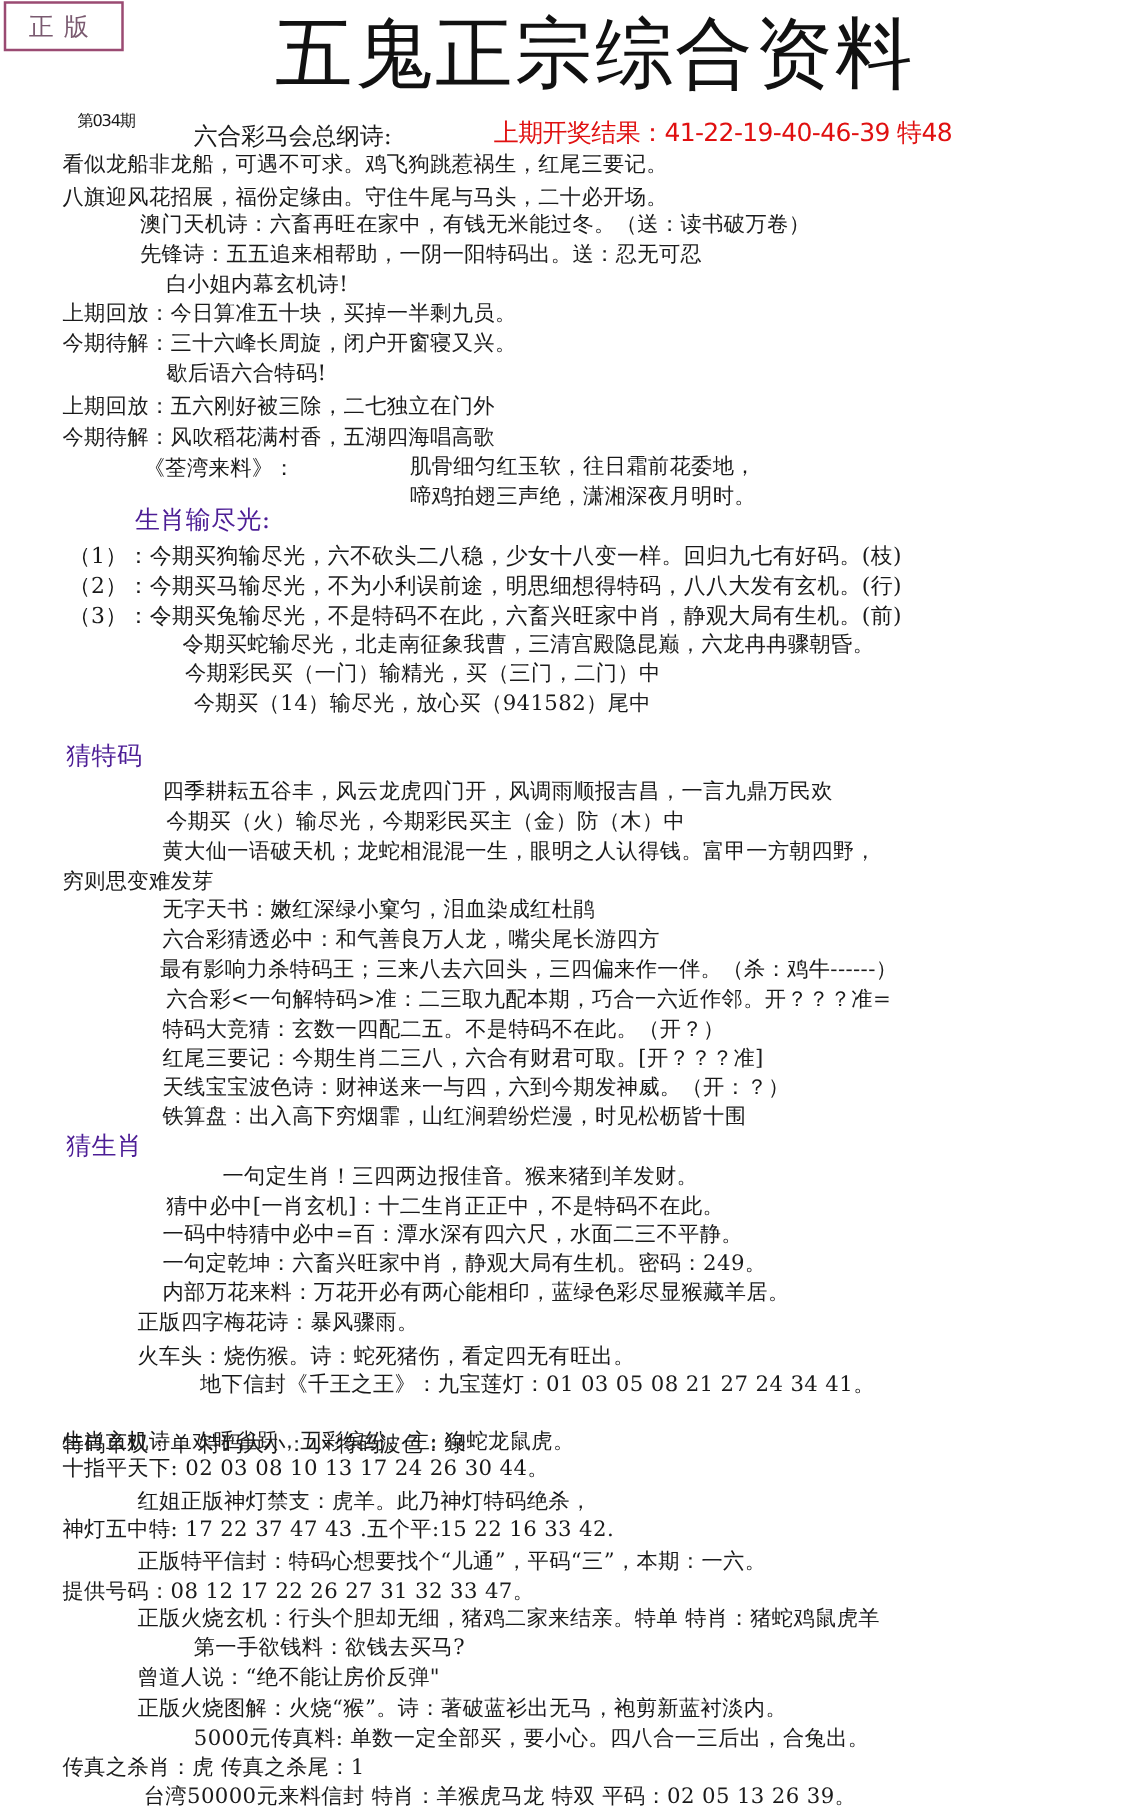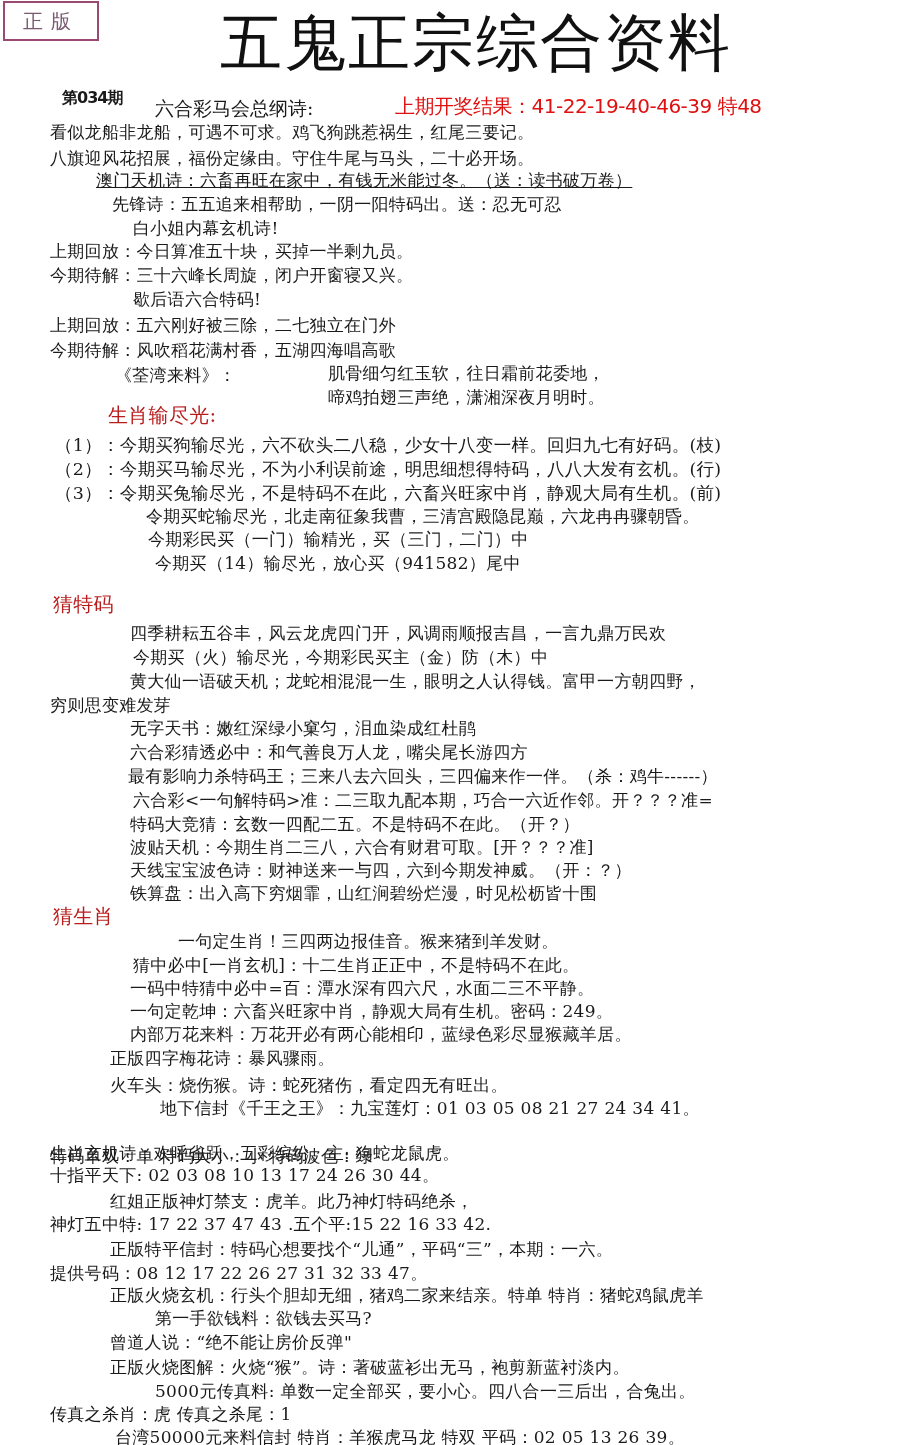--- a/index.html
+++ b/index.html
@@ -10,25 +10,25 @@
   .abs { position: absolute; white-space: nowrap; }
   .stamp {
     left: 3px; top: 1px; width: 96px; height: 40px; border: 2px solid #9a4a72;
     box-sizing: border-box; display: flex; align-items: center; justify-content: center;
     color: #7a5a70; font-size: 20px; letter-spacing: 8px;
   }
   .title {
     left: 220px; top: 12px; font-size: 62px; letter-spacing: 2px; color: #111;
     font-family: "DejaVu Serif", serif; line-height: 1;
   }
-  .issue { left: 62px; top: 88px; font-size: 16px; font-weight: bold; font-family: "DejaVu Sans", sans-serif; letter-spacing: -1px; }
+  .issue { left: 62px; top: 88px; font-size: 13px; font-weight: normal; font-family: "DejaVu Sans", sans-serif; letter-spacing: -1px; }
   .poemtitle { left: 92px; top: 96px; font-size: 19px; }
   .result { left: 395px; top: 93px; font-size: 20px; color: #e01010; font-family: "DejaVu Sans", sans-serif; letter-spacing: -0.5px; }
   .line { font-size: 17px; line-height: 22px; letter-spacing: 0.3px; }
-  .red { color: #b91c1c; font-size: 20px; }
+  .red { color: #4c1d95; font-size: 20px; }
   .sm { font-size: 17.5px; }
 </style>
 </head>
 <body>
 
 <div class="abs stamp">正版</div>
 <div class="abs title">五鬼正宗综合资料</div>
 <div class="abs issue">第034期</div>
 <div class="abs poemtitle" style="left:155px;">六合彩马会总纲诗:</div>
 <div class="abs result">
@@ -36,21 +36,21 @@
 </div>
 
 <div id="sections">
     <div class="abs line red" style="left: 108px; top: 404px;">生肖输尽光:</div>
     <div class="abs line red" style="left: 53px; top: 593px;">猜特码</div>
     <div class="abs line red" style="left: 53px; top: 905px;">猜生肖</div>
   </div>
 <div id="lines">
     <div class="abs line" style="left: 50px; top: 121px;">看似龙船非龙船，可遇不可求。鸡飞狗跳惹祸生，红尾三要记。</div>
     <div class="abs line" style="left: 50px; top: 147px;">八旗迎风花招展，福份定缘由。守住牛尾与马头，二十必开场。</div>
-    <div class="abs line" style="left: 96px; top: 169px; text-decoration: underline;">澳门天机诗：六畜再旺在家中，有钱无米能过冬。（送：读书破万卷）</div>
+    <div class="abs line" style="left: 112px; top: 169px;">澳门天机诗：六畜再旺在家中，有钱无米能过冬。（送：读书破万卷）</div>
     <div class="abs line" style="left: 112px; top: 193px;">先锋诗：五五追来相帮助，一阴一阳特码出。送：忍无可忍</div>
     <div class="abs line" style="left: 133px; top: 217px;">白小姐内幕玄机诗!</div>
     <div class="abs line" style="left: 50px; top: 240px;">上期回放：今日算准五十块，买掉一半剩九员。</div>
     <div class="abs line" style="left: 50px; top: 264px;">今期待解：三十六峰长周旋，闭户开窗寝又兴。</div>
     <div class="abs line" style="left: 133px; top: 288px;">歇后语六合特码!</div>
     <div class="abs line" style="left: 50px; top: 314px; text-align: right;">上期回放：五六刚好被三除，二七独立在门外</div>
     <div class="abs line" style="left: 50px; top: 339px;">今期待解：风吹稻花满村香，五湖四海唱高歌</div>
     <div class="abs line" style="left: 115px; top: 364px;">《荃湾来料》：</div>
     <div class="abs line" style="left: 328px; top: 362px;">肌骨细匀红玉软，往日霜前花委地，</div>
     <div class="abs line" style="left: 328px; top: 386px;">啼鸡拍翅三声绝，潇湘深夜月明时。</div>
@@ -62,21 +62,21 @@
     <div class="abs line" style="left: 155px; top: 552px; text-align: center;">今期买（14）输尽光，放心买（941582）尾中</div>
     <div class="abs line" style="left: 130px; top: 622px;">四季耕耘五谷丰，风云龙虎四门开，风调雨顺报吉昌，一言九鼎万民欢</div>
     <div class="abs line" style="left: 133px; top: 646px;">今期买（火）输尽光，今期彩民买主（金）防（木）中</div>
     <div class="abs line" style="left: 130px; top: 670px;">黄大仙一语破天机；龙蛇相混混一生，眼明之人认得钱。富甲一方朝四野，</div>
     <div class="abs line" style="left: 50px; top: 694px;">穷则思变难发芽</div>
     <div class="abs line" style="left: 130px; top: 717px;">无字天书：嫩红深绿小窠匀，泪血染成红杜鹃</div>
     <div class="abs line" style="left: 130px; top: 741px;">六合彩猜透必中：和气善良万人龙，嘴尖尾长游四方</div>
     <div class="abs line" style="left: 128px; top: 765px;">最有影响力杀特码王；三来八去六回头，三四偏来作一伴。（杀：鸡牛------）</div>
     <div class="abs line" style="left: 133px; top: 789px;">六合彩&lt;一句解特码&gt;准：二三取九配本期，巧合一六近作邻。开？？？准=</div>
     <div class="abs line" style="left: 130px; top: 813px;">特码大竞猜：玄数一四配二五。不是特码不在此。（开？）</div>
-    <div class="abs line" style="left: 130px; top: 836px;">波贴天机：今期生肖二三八，六合有财君可取。[开？？？准]</div>
+    <div class="abs line" style="left: 130px; top: 836px;">红尾三要记：今期生肖二三八，六合有财君可取。[开？？？准]</div>
     <div class="abs line" style="left: 130px; top: 859px;">天线宝宝波色诗：财神送来一与四，六到今期发神威。（开：？）</div>
     <div class="abs line" style="left: 130px; top: 882px;">铁算盘：出入高下穷烟霏，山红涧碧纷烂漫，时见松枥皆十围</div>
     <div class="abs line" style="left: 178px; top: 930px;">一句定生肖！三四两边报佳音。猴来猪到羊发财。</div>
     <div class="abs line" style="left: 133px; top: 954px;">猜中必中[一肖玄机]：十二生肖正正中，不是特码不在此。</div>
     <div class="abs line" style="left: 130px; top: 977px;">一码中特猜中必中=百：潭水深有四六尺，水面二三不平静。</div>
     <div class="abs line" style="left: 130px; top: 1000px;">一句定乾坤：六畜兴旺家中肖，静观大局有生机。密码：249。</div>
     <div class="abs line" style="left: 130px; top: 1023px;">内部万花来料：万花开必有两心能相印，蓝绿色彩尽显猴藏羊居。</div>
     <div class="abs line" style="left: 110px; top: 1047px;">正版四字梅花诗：暴风骤雨。</div>
     <div class="abs line" style="left: 110px; top: 1074px;">火车头：烧伤猴。诗：蛇死猪伤，看定四无有旺出。</div>
     <div class="abs line" style="left: 160px; top: 1097px;">地下信封《千王之王》：九宝莲灯：01 03 05 08 21 27 24 34 41。</div>

